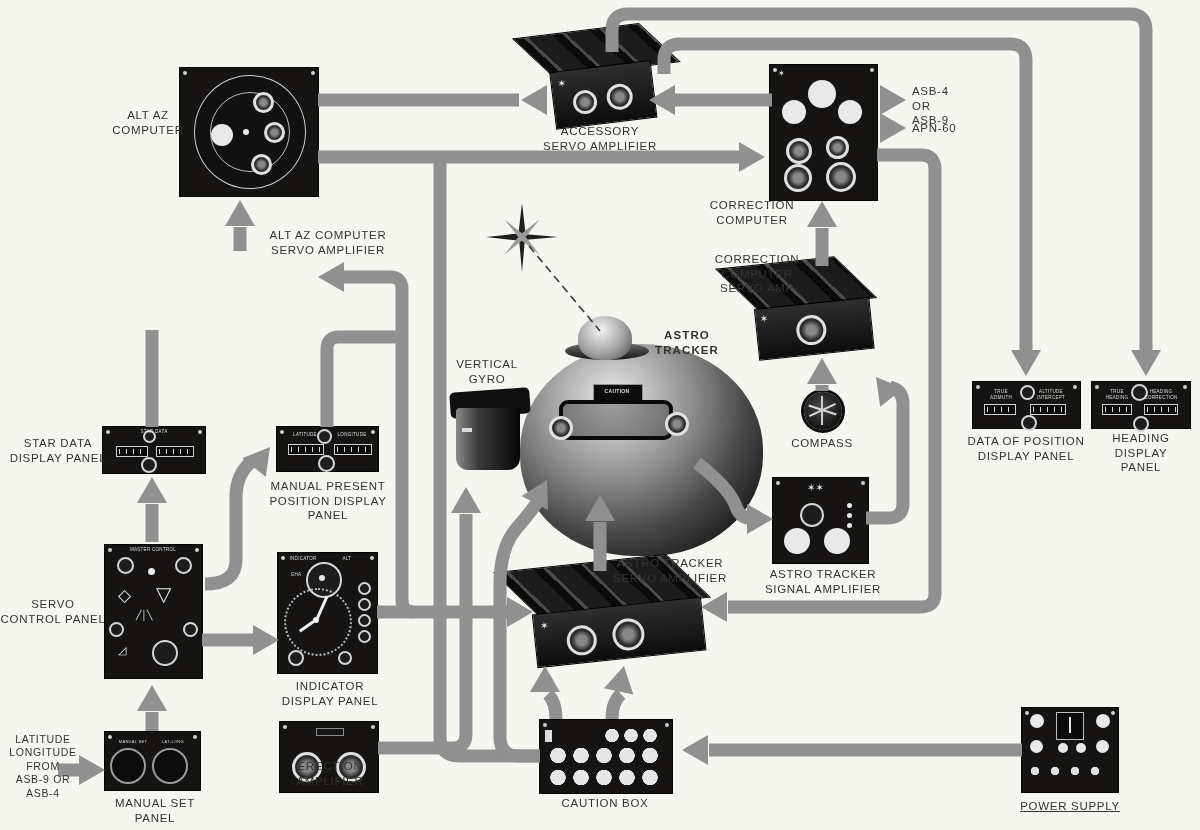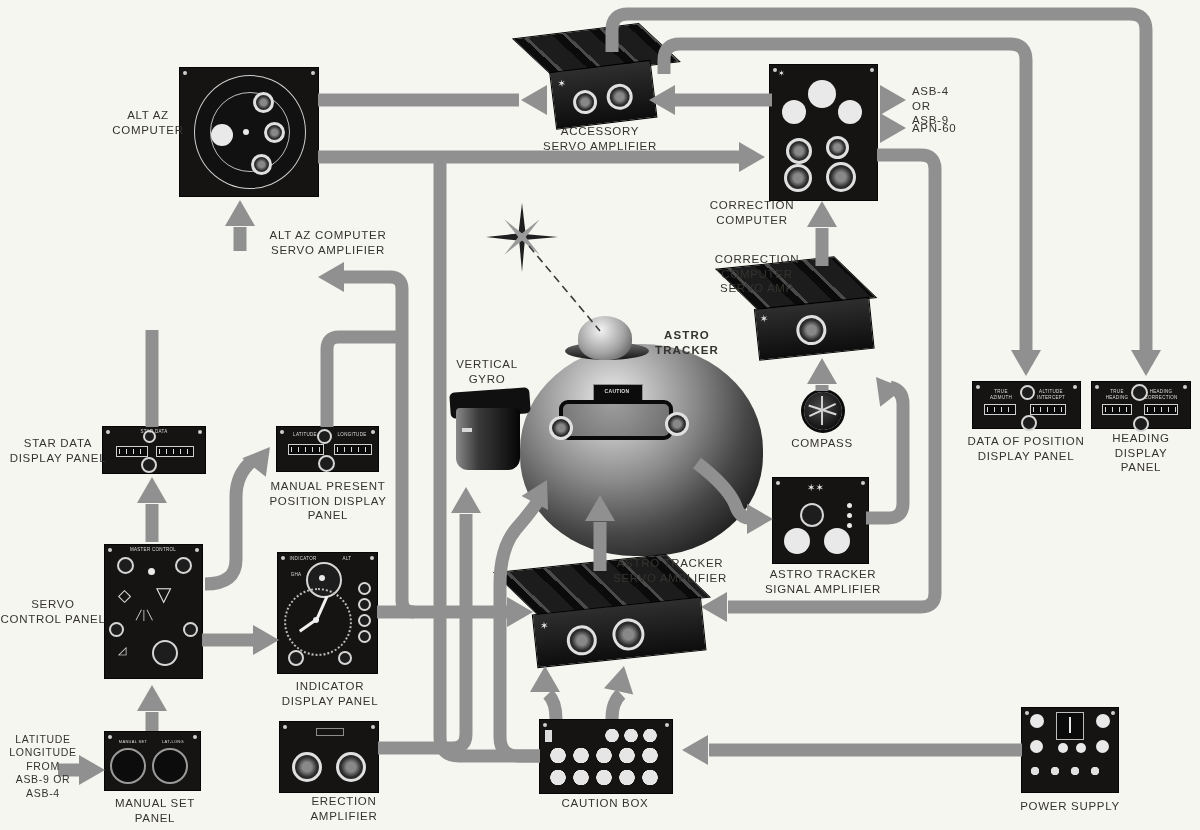--- a/index.html
+++ b/index.html
@@ -325,18 +325,18 @@
 DISPLAY PANEL</div>
   <div class="lbl" style="left:1141px;top:431px;">HEADING
 DISPLAY PANEL</div>
   <div class="lbl small" style="left:43px;top:733px;">LATITUDE
 LONGITUDE
 FROM
 ASB-9 OR
 ASB-4</div>
   <div class="lbl" style="left:155px;top:796px;">MANUAL SET
 PANEL</div>
-  <div class="lbl" style="left:330px;top:794px;margin-left:14px;">ERECTION
+  <div class="lbl" style="left:330px;top:759px;">ERECTION
 AMPLIFIER</div>
   <div class="lbl" style="left:605px;top:796px;">CAUTION BOX</div>
-  <div class="lbl" style="left:1070px;top:799px;">POWER SUPPLY</div>
+  <div class="lbl" style="left:1070px;top:799px;text-decoration:underline;">POWER SUPPLY</div>
 
 </div>
 
 </body></html>

